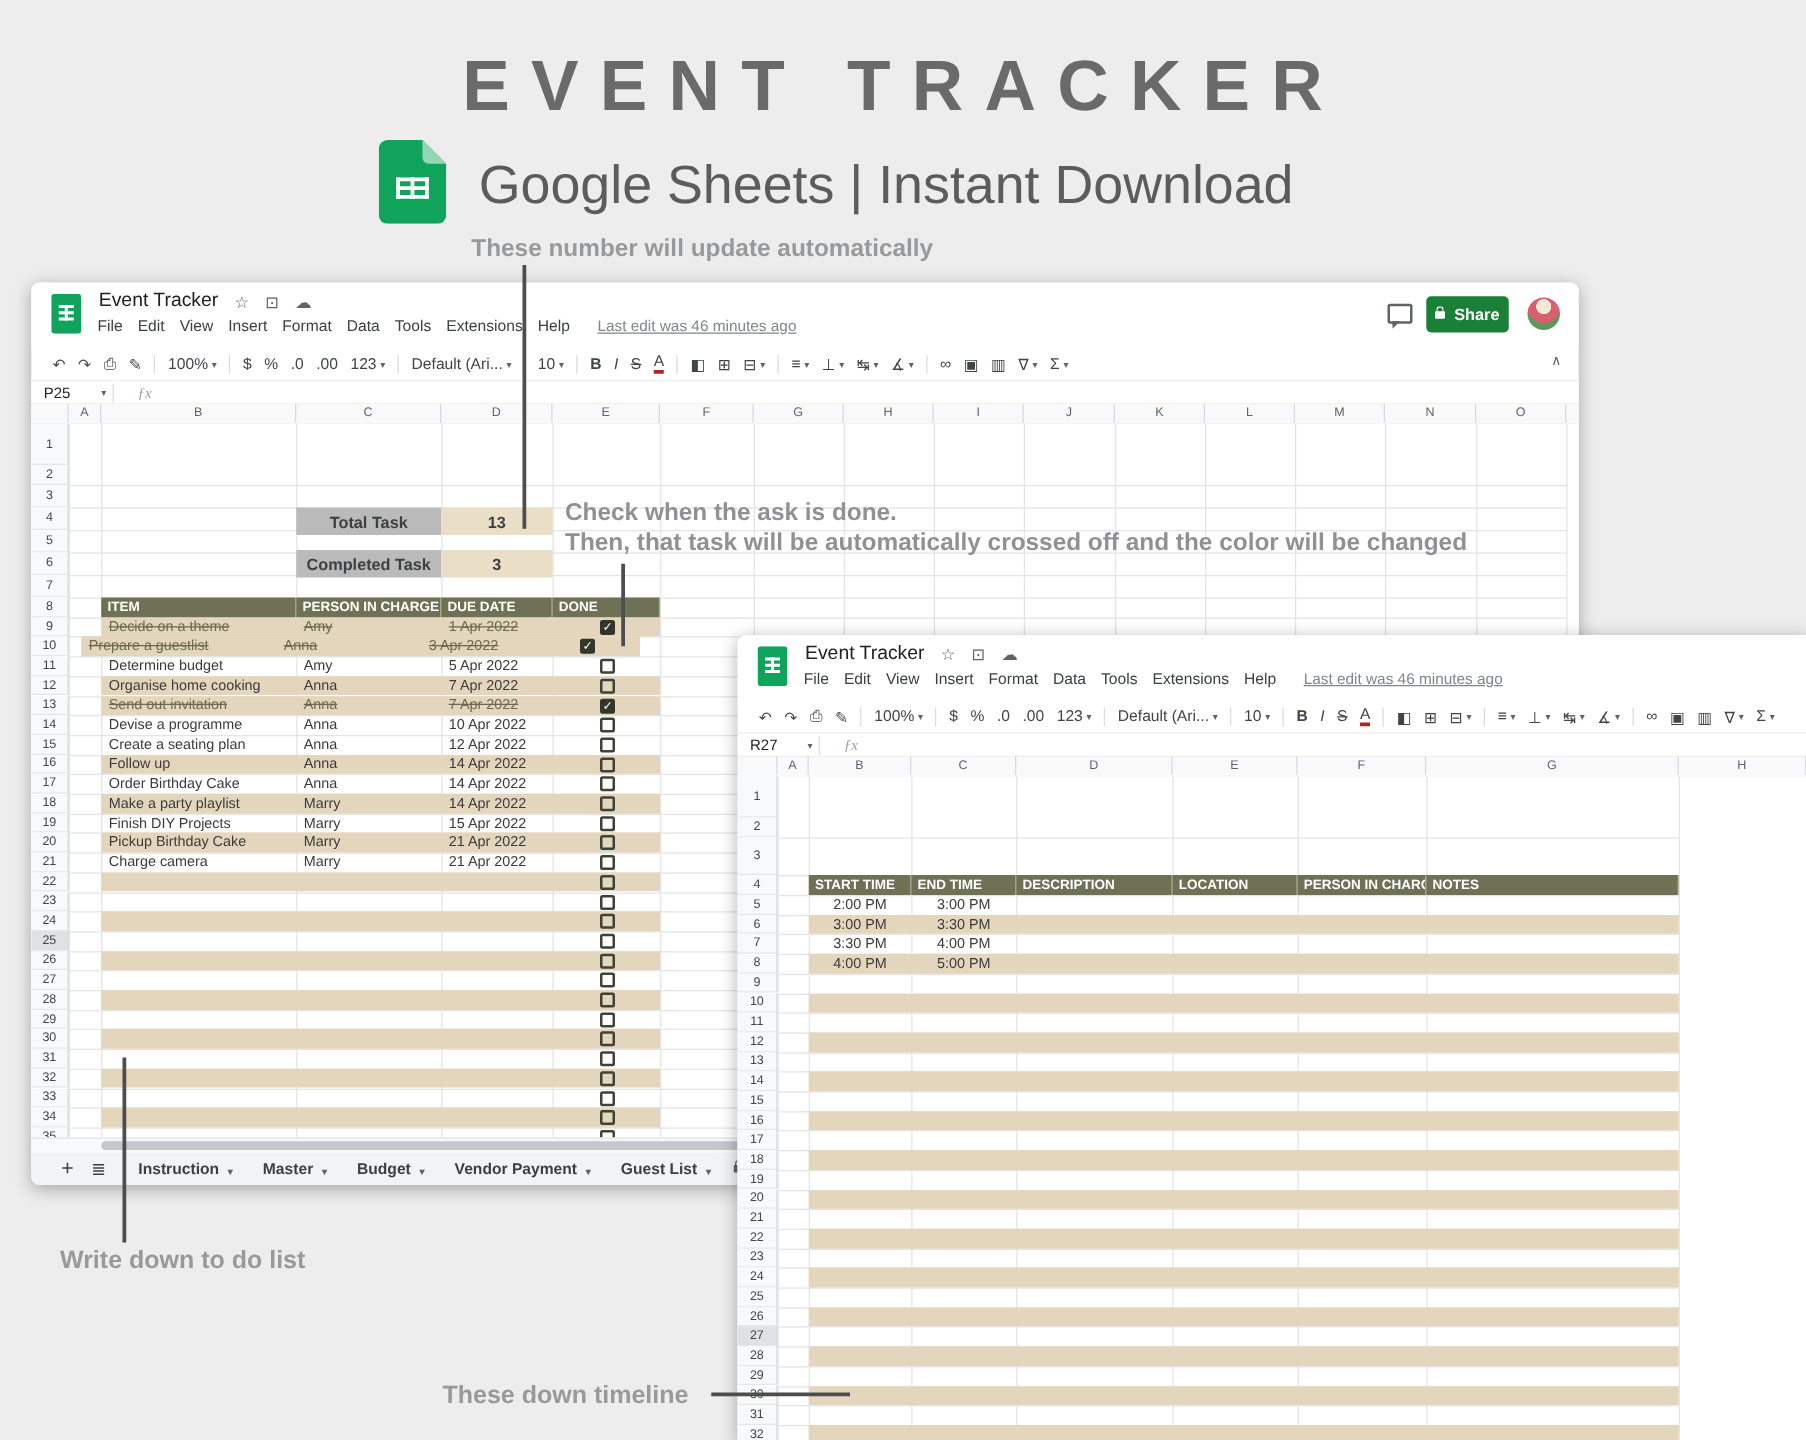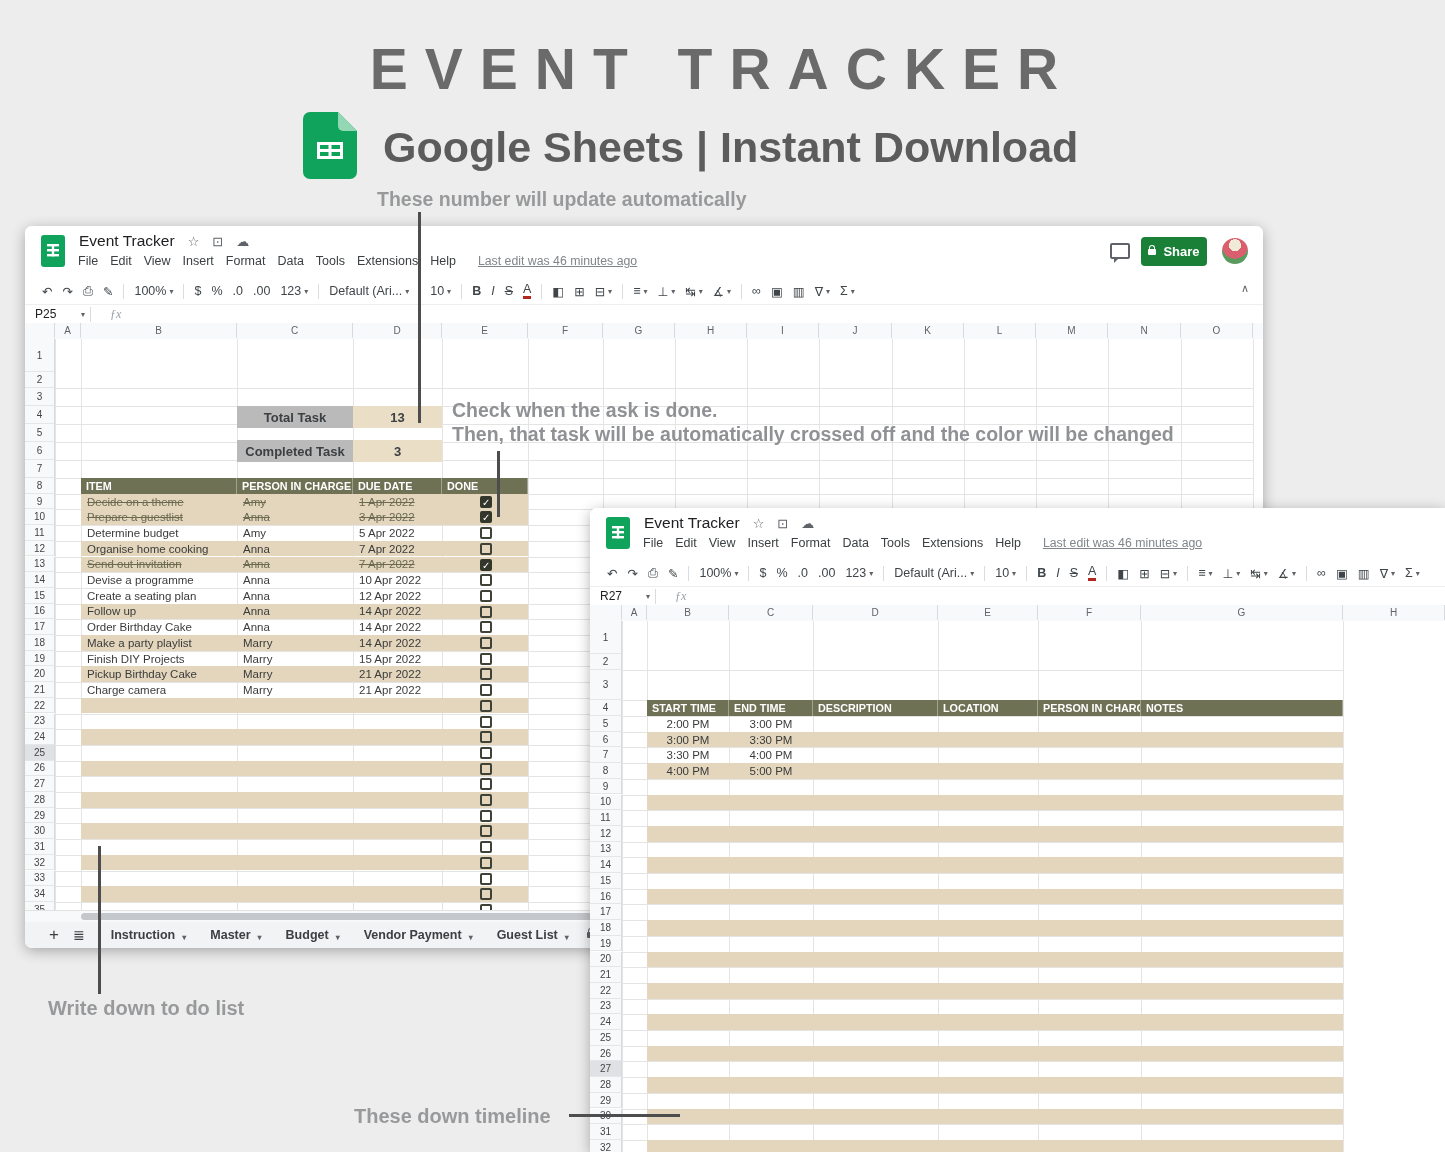--- a/index.html
+++ b/index.html
@@ -2,21 +2,21 @@
 <html><head>
 <meta charset="utf-8">
 <style>
   html,body{margin:0;padding:0}
   body{width:1445px;height:1152px;position:relative;overflow:hidden;background:#ededed;
        font-family:"Liberation Sans",sans-serif;}
   
   .hero-title{position:absolute;left:0;top:36px;width:100%;text-align:center;
     font-size:57px;font-weight:bold;color:#6a6a6a;letter-spacing:17px;white-space:nowrap}
   .hero-sub{position:absolute;left:303px;top:112px;display:flex;align-items:center;gap:26px}
-  .hero-sub .txt{font-size:43px;font-weight:bold;color:#5c5c5c;white-space:nowrap}
+  .hero-sub .txt{font-size:43px;font-weight:normal;color:#5c5c5c;white-space:nowrap}
   .ann{position:absolute;font-weight:bold;color:#97999b;white-space:nowrap;z-index:40}
   .annline{position:absolute;background:#4d4d4d;z-index:41}
   
   .win{position:absolute;background:#fff;overflow:hidden;box-shadow:0 3px 14px rgba(0,0,0,.30);border-radius:7px}
   #w1{left:25px;top:226px;width:1238px;height:722px;z-index:10}
   #w2{left:590px;top:508px;width:855px;height:644px;z-index:20;border-radius:7px 0 0 0}
   .whdr{position:absolute;left:0;top:0;right:0;height:52px;background:#fff}
   .trow{position:absolute;left:54px;top:6px;display:flex;align-items:center;gap:13px}
   .doctitle{font-size:15.5px;color:#202124;white-space:nowrap}
   .hic{font-size:13px;color:#5f6368}
@@ -330,21 +330,21 @@
       <div class="hcell" style="left: 56px; top: 139px; width: 156px; height: 15.7px; background: rgb(111, 113, 85);">ITEM</div>
       <div class="hcell" style="left: 212px; top: 139px; width: 116px; height: 15.7px; background: rgb(111, 113, 85);">PERSON IN CHARGE</div>
       <div class="hcell" style="left: 328px; top: 139px; width: 89px; height: 15.7px; background: rgb(111, 113, 85);">DUE DATE</div>
       <div class="hcell" style="left: 417px; top: 139px; width: 86px; height: 15.7px; background: rgb(111, 113, 85);">DONE</div>
       <div class="fillrow" style="left: 56px; top: 154.7px; width: 447px; height: 15.7px; background: rgb(227, 214, 188);">
         <div class="cell struck" style="left: 0px; top: 0px; width: 156px; height: 15.7px;">Decide on a theme</div>
         <div class="cell struck" style="left: 156px; top: 0px; width: 116px; height: 15.7px;">Amy</div>
         <div class="cell struck" style="left: 272px; top: 0px; width: 89px; height: 15.7px;">1 Apr 2022</div>
         <div class="cb on" style="left: 399px; top: 2px;">✓</div>
       </div>
-      <div class="fillrow" style="left: 56px; top: 170.4px; width: 447px; height: 15.7px; background: rgb(227, 214, 188);">
+      <div class="fillrow" style="left: 40px; top: 170.4px; width: 447px; height: 15.7px; background: rgb(227, 214, 188);">
         <div class="cell struck" style="left: 0px; top: 0px; width: 156px; height: 15.7px;">Prepare a guestlist</div>
         <div class="cell struck" style="left: 156px; top: 0px; width: 116px; height: 15.7px;">Anna</div>
         <div class="cell struck" style="left: 272px; top: 0px; width: 89px; height: 15.7px;">3 Apr 2022</div>
         <div class="cb on" style="left: 399px; top: 2px;">✓</div>
       </div>
       <div class="fillrow" style="left: 56px; top: 186.1px; width: 447px; height: 15.7px; background: transparent;">
         <div class="cell" style="left: 0px; top: 0px; width: 156px; height: 15.7px;">Determine budget</div>
         <div class="cell" style="left: 156px; top: 0px; width: 116px; height: 15.7px;">Amy</div>
         <div class="cell" style="left: 272px; top: 0px; width: 89px; height: 15.7px;">5 Apr 2022</div>
         <div class="cb" style="left: 399px; top: 2px;"></div>

